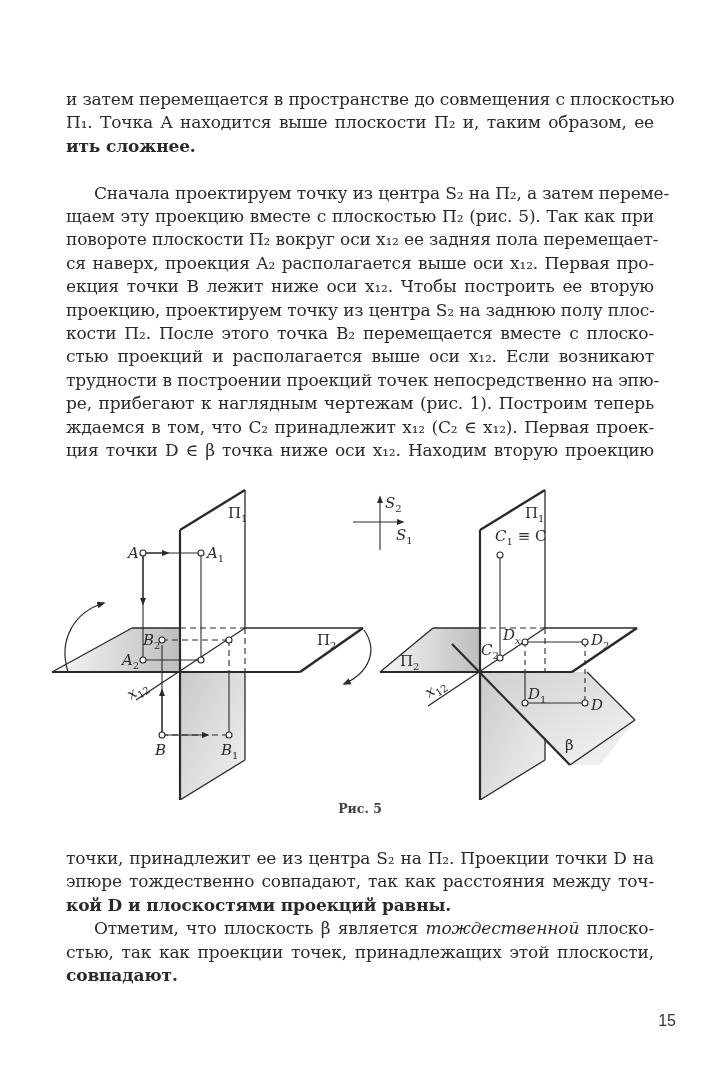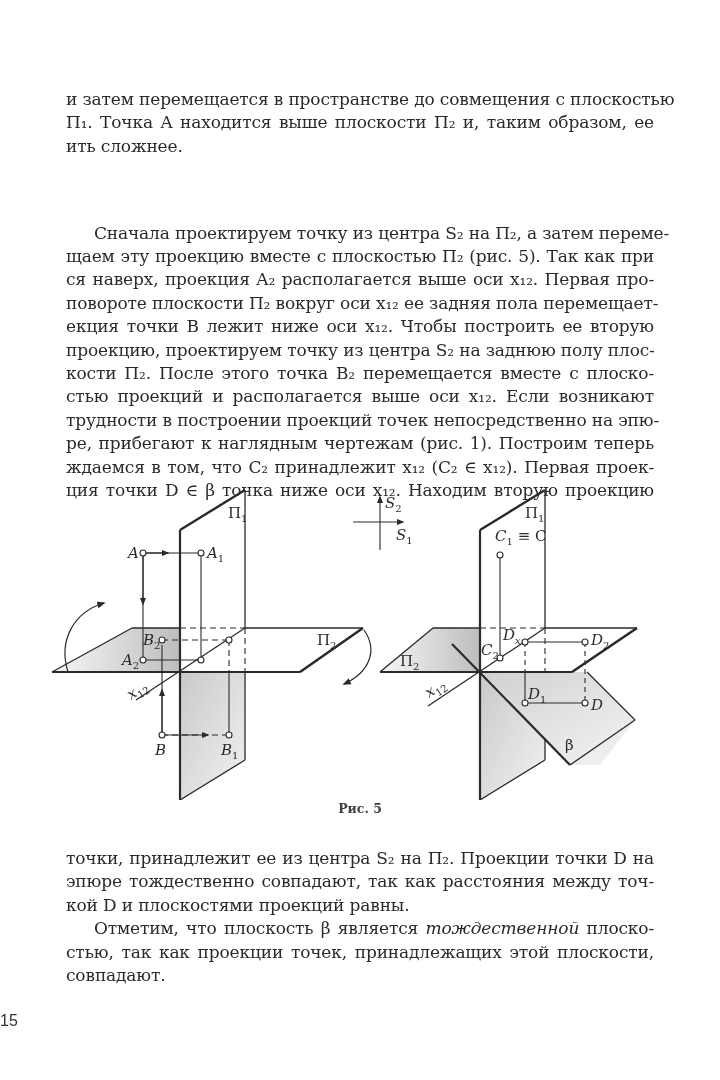--- a/index.html
+++ b/index.html
@@ -1,44 +1,44 @@
 <!DOCTYPE html>
 <html><head>
 <meta charset="utf-8">
 <style>
   html, body { margin: 0; padding: 0; background: #ffffff; }
   body { width: 720px; height: 1080px; position: relative; overflow: hidden;
          font-family: "DejaVu Serif", "Liberation Serif", serif; color: #2a2a2a; }
   .text-block { position: absolute; left: 66px; width: 588px; font-size: 17px; line-height: 23.4px;
                 text-align: justify; letter-spacing: -0.15px; }
   .line { display: block; height: 23.4px; white-space: nowrap; text-align-last: justify; text-align: justify; }
-  .line.last { text-align-last: left; }
+  .line.last { text-align-last: left; font-weight: bold; }
   .indent { padding-left: 28px; }
   em { font-style: italic; }
   #figure { position: absolute; left: 0; top: 480px; width: 600px; height: 320px; }
   .caption { position: absolute; top: 801px; left: 0; width: 720px; text-align: center;
              font-family: "DejaVu Serif", serif; font-weight: bold; font-size: 12.5px; color: #404040; }
-  .page-number { position: absolute; top: 1012px; left: 0; width: 676px; text-align: left;
+  .page-number { position: absolute; top: 1012px; left: 0; width: 676px; text-align: right;
                  font-family: "Liberation Sans", sans-serif; font-size: 16px; color: #333; }
   svg text { font-family: "DejaVu Serif", "Liberation Serif", serif; fill: #2a2a2a; }
 </style>
 </head>
 <body>
 
 <div class="text-block" style="top:88px;">
   <span class="line">и затем перемещается в пространстве до совмещения с плоскостью</span>
   <span class="line">П₁. Точка A находится выше плоскости П₂ и, таким образом, ее</span>
   <span class="line last">ить сложнее.</span>
 </div>
 
-<div class="text-block" style="top:181.6px;margin-top:40px;">
+<div class="text-block" style="top:181.6px;">
   <span class="line indent">Сначала проектируем точку из центра S₂ на П₂, а затем переме-</span>
   <span class="line">щаем эту проекцию вместе с плоскостью П₂ (рис. 5). Так как при</span>
+  <span class="line">повороте плоскости П₂ вокруг оси x₁₂ ее задняя пола перемещает-</span>
   <span class="line">ся наверх, проекция A₂ располагается выше оси x₁₂. Первая про-</span>
-  <span class="line">повороте плоскости П₂ вокруг оси x₁₂ ее задняя пола перемещает-</span>
   <span class="line">екция точки B лежит ниже оси x₁₂. Чтобы построить ее вторую</span>
   <span class="line">проекцию, проектируем точку из центра S₂ на заднюю полу плос-</span>
   <span class="line">кости П₂. После этого точка B₂ перемещается вместе с плоско-</span>
   <span class="line">стью проекций и располагается выше оси x₁₂. Если возникают</span>
   <span class="line">трудности в построении проекций точек непосредственно на эпю-</span>
   <span class="line">ре, прибегают к наглядным чертежам (рис. 1). Построим теперь</span>
   <span class="line">ждаемся в том, что C₂ принадлежит x₁₂ (C₂ ∈ x₁₂). Первая проек-</span>
   <span class="line">ция точки D ∈ β точка ниже оси x₁₂. Находим вторую проекцию</span>
 </div>
 

